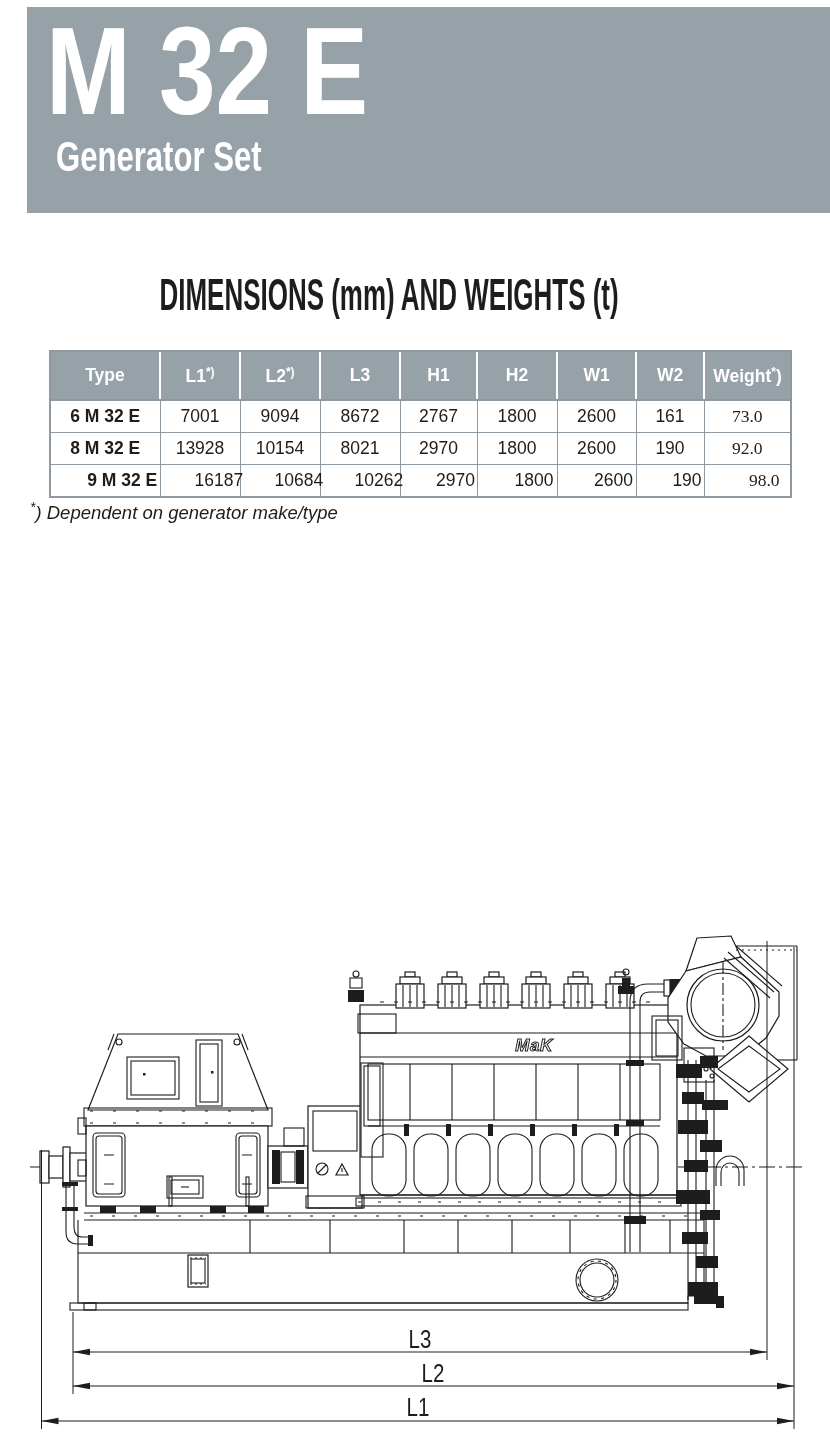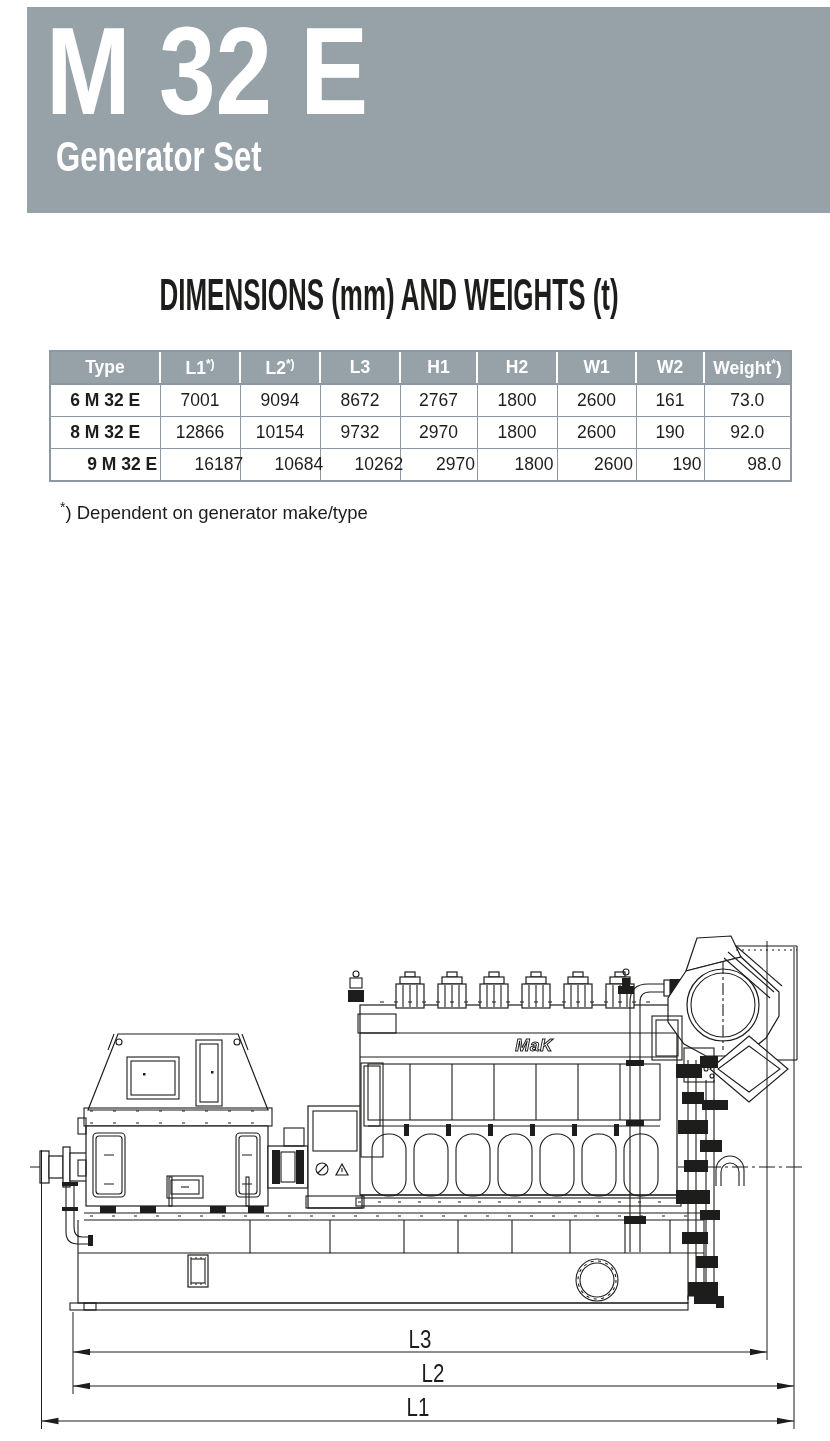--- a/index.html
+++ b/index.html
@@ -22,32 +22,32 @@
   .section-title{position:absolute;left:0;top:271px;width:830px;text-align:left;}
   .section-title span{display:inline-block;font-size:44px;font-weight:bold;line-height:1.1;
         transform:scaleX(0.59);transform-origin:50% 50%;white-space:nowrap;}
 
   
   .dim-table-wrap{position:absolute;left:49px;top:350px;width:741px;}
   table.dim{border-collapse:collapse;table-layout:fixed;width:741px;
         font-size:17.5px;}
   table.dim th{background:var(--banner-gray);color:#fff;font-weight:bold;height:31px;
         border-left:2px solid #fff;border-top:2.5px solid var(--table-border);
-        border-bottom:2px solid var(--table-border);padding:0;vertical-align:middle;}
+        border-bottom:2px solid var(--table-border);padding:8px;vertical-align:middle;}
   table.dim th:first-child{border-left:2.5px solid var(--table-border);}
   table.dim th:last-child{border-right:2.5px solid var(--table-border);}
   table.dim td{height:31px;border:1.6px solid var(--table-border);text-align:center;
         vertical-align:middle;padding:0;background:#fff;}
   table.dim tr td:first-child{border-left:2.5px solid var(--table-border);font-weight:bold;text-align:center;}
-  table.dim tr td:last-child{border-right:2.5px solid var(--table-border);}
+  table.dim tr td:last-child{border-right:2.5px solid var(--table-border);font-family:Liberation Serif, serif;}
   table.dim tr:last-child td{border-bottom:2.5px solid var(--table-border);padding-left:34px;}
   table.dim sup{font-size:12px;vertical-align:6px;letter-spacing:0;}
 
   
-  .footnote{position:absolute;left:60px;top:499px;font-size:18.5px;}
+  .footnote{position:absolute;left:30px;top:499px;font-size:18.5px;font-style:italic;}
   .footnote sup{font-size:14px;vertical-align:7px;}
 
   
   svg.drawing{position:absolute;left:0;top:920px;}
   .s{stroke:var(--line-black);fill:none;stroke-width:1.1;}
   .sw{stroke:var(--line-black);fill:#fff;stroke-width:1.2;}
   .f{fill:var(--line-black);stroke:none;}
   .dimline{stroke:var(--line-black);stroke-width:1;fill:none;}
   .dimtext{font-family:"Liberation Sans",sans-serif;font-size:25px;fill:var(--line-black);
         text-anchor:middle;font-weight:normal;}
@@ -101,23 +101,23 @@
             <td>9094</td>
             <td>8672</td>
             <td>2767</td>
             <td>1800</td>
             <td>2600</td>
             <td>161</td>
             <td>73.0</td>
           </tr>
           <tr>
             <td>8 M 32 E</td>
-            <td>12866</td>
+            <td>13928</td>
             <td>10154</td>
-            <td>9732</td>
+            <td>8021</td>
             <td>2970</td>
             <td>1800</td>
             <td>2600</td>
             <td>190</td>
             <td>92.0</td>
           </tr>
           <tr>
             <td>9 M 32 E</td>
             <td>16187</td>
             <td>10684</td>

